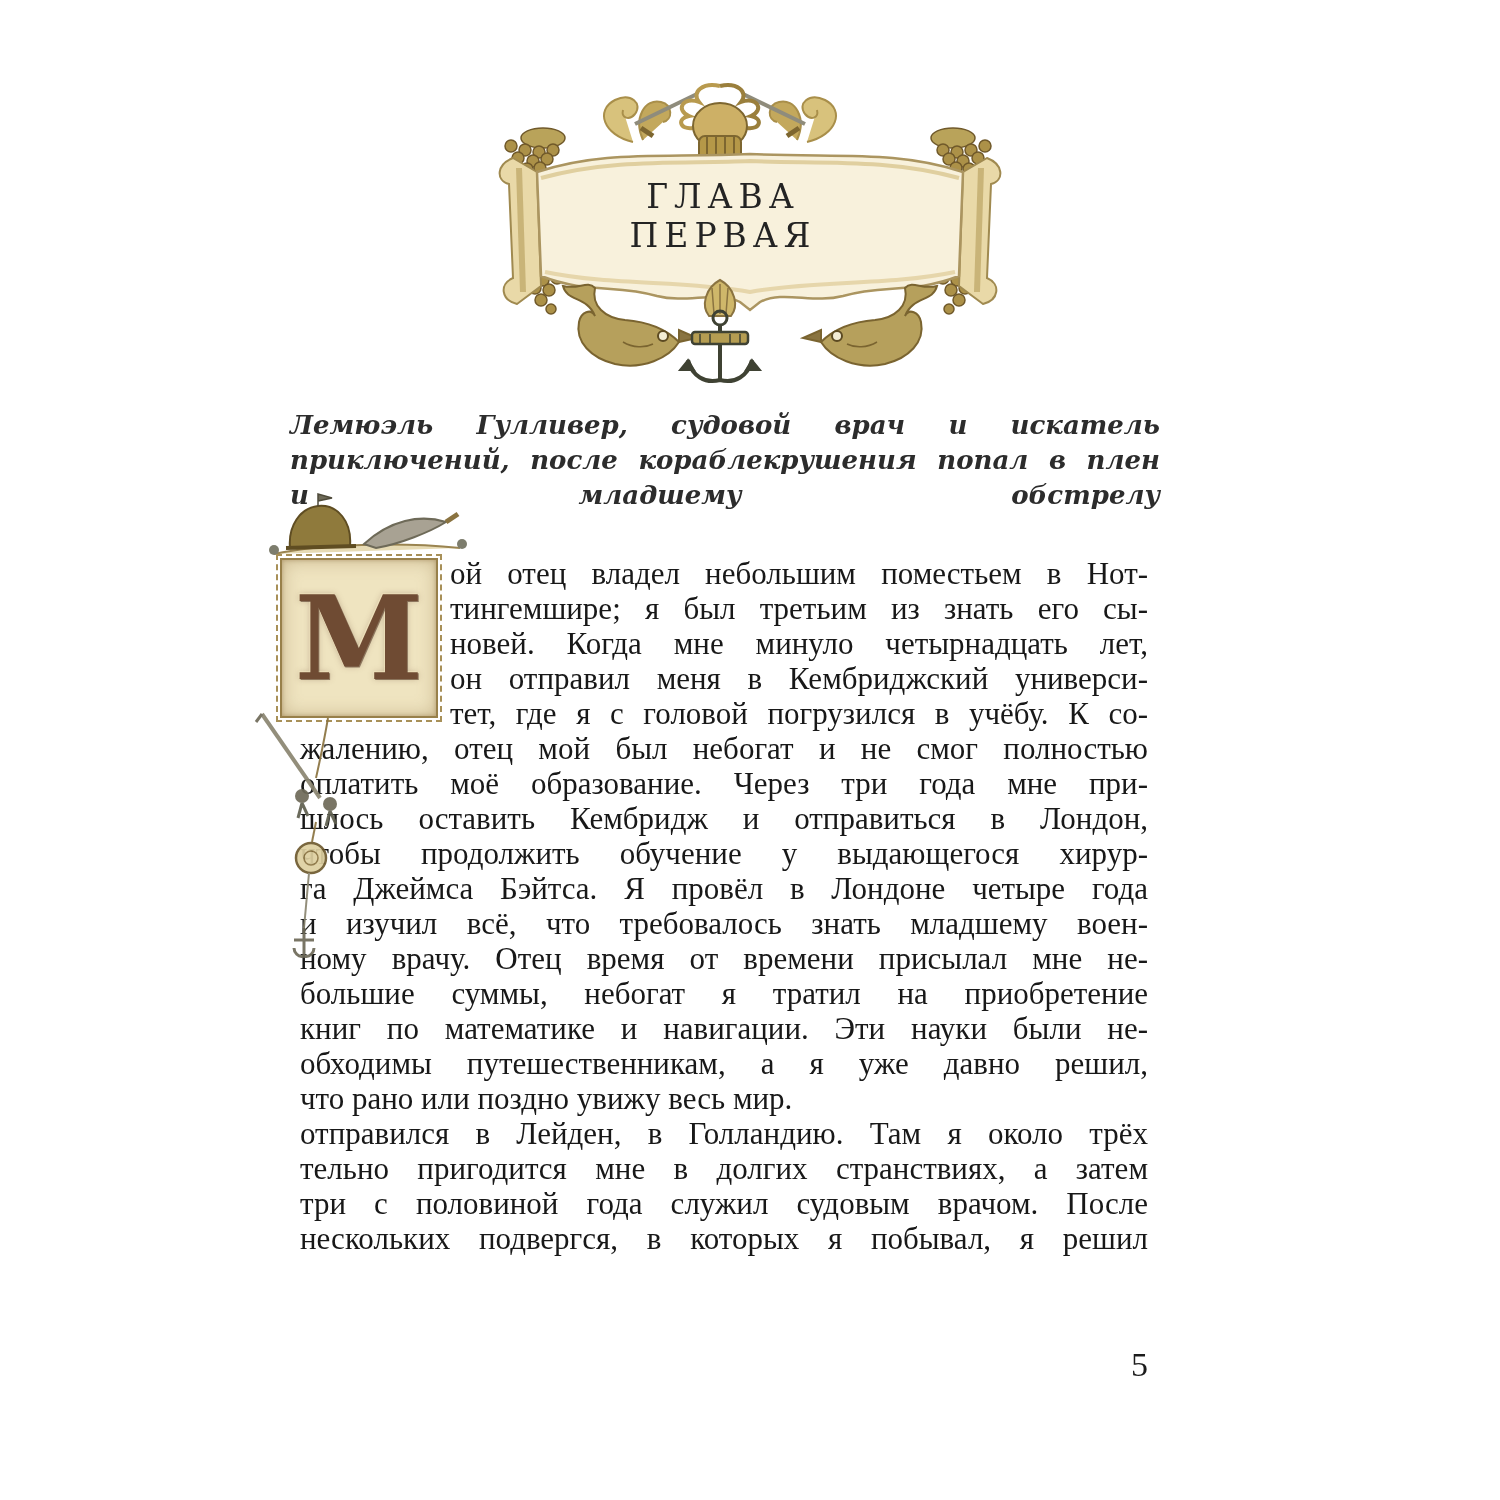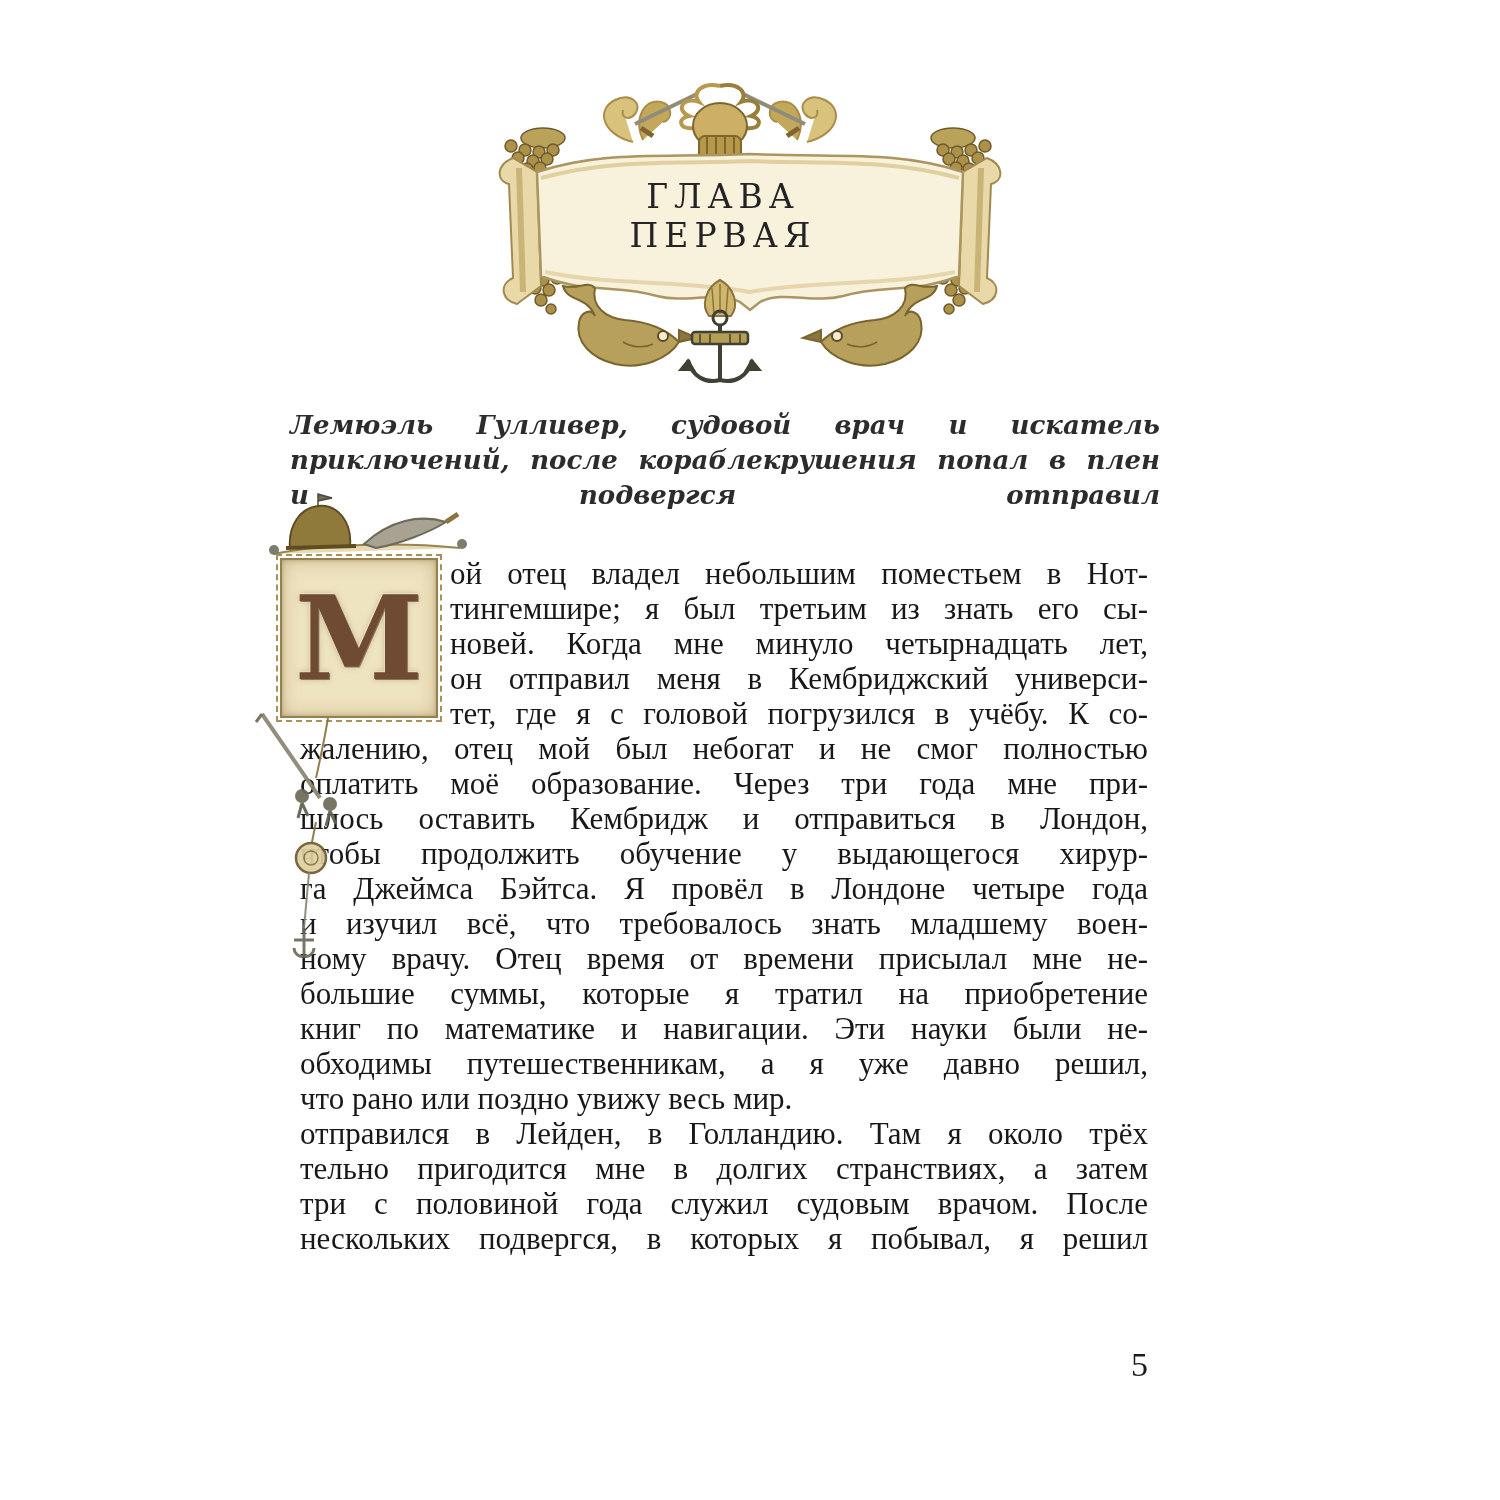--- a/index.html
+++ b/index.html
@@ -180,21 +180,21 @@
       </g>
 
       <text class="banner-title" x="240" y="128" font-size="33" fill="#232323" text-anchor="middle">ГЛАВА</text>
       <text class="banner-title" x="240" y="167" font-size="33" fill="#232323" text-anchor="middle">ПЕРВАЯ</text>
     </svg>
   </div>
 
   <div class="epigraph">
       <div class="line">Лемюэль Гулливер, судовой врач и искатель</div>
       <div class="line">приключений, после кораблекрушения попал в плен</div>
-      <div class="line">и подвергся отправил</div>
+      <div class="line">и младшему обстрелу</div>
     </div>
 
   <div class="body-text">
 
     <div class="dropcap-float">
 
       <svg class="dropcap-hat" viewBox="0 0 210 72">
         <path d="M18,64 L196,58" stroke="#b7a härlig" stroke-width="0" fill="none"></path>
         <path d="M14,62 C60,52 140,50 200,56" fill="#e7dbb4" stroke="#9a8450" stroke-width="2"></path>
         <path d="M30,56 C28,34 40,16 58,14 C78,12 92,30 90,54 Z" fill="#8f7a3c" stroke="#5f4d22" stroke-width="2"></path>
@@ -234,21 +234,21 @@
         <div class="line">тет, где я с головой погрузился в учёбу. К со-</div>
       </div>
     <div>
         <div class="line">жалению, отец мой был небогат и не смог полностью</div>
         <div class="line">оплатить моё образование. Через три года мне при-</div>
         <div class="line">шлось оставить Кембридж и отправиться в Лондон,</div>
         <div class="line">чтобы продолжить обучение у выдающегося хирур-</div>
         <div class="line">га Джеймса Бэйтса. Я провёл в Лондоне четыре года</div>
         <div class="line">и изучил всё, что требовалось знать младшему воен-</div>
         <div class="line">ному врачу. Отец время от времени присылал мне не-</div>
-        <div class="line">большие суммы, которые я тратил на приобретение</div>
+        <div class="line">большие суммы, небогат я тратил на приобретение</div>
         <div class="line">книг по математике и навигации. Эти науки были не-</div>
         <div class="line">обходимы путешественникам, а я уже давно решил,</div>
         <div class="line flush-last">что рано или поздно увижу весь мир.</div>
       </div>
     <div>
         <div class="line">отправился в Лейден, в Голландию. Там я около трёх</div>
         <div class="line">тельно пригодится мне в долгих странствиях, а затем</div>
         <div class="line">три с половиной года служил судовым врачом. После</div>
         <div class="line">нескольких подвергся, в которых я побывал, я решил</div>
       </div>

